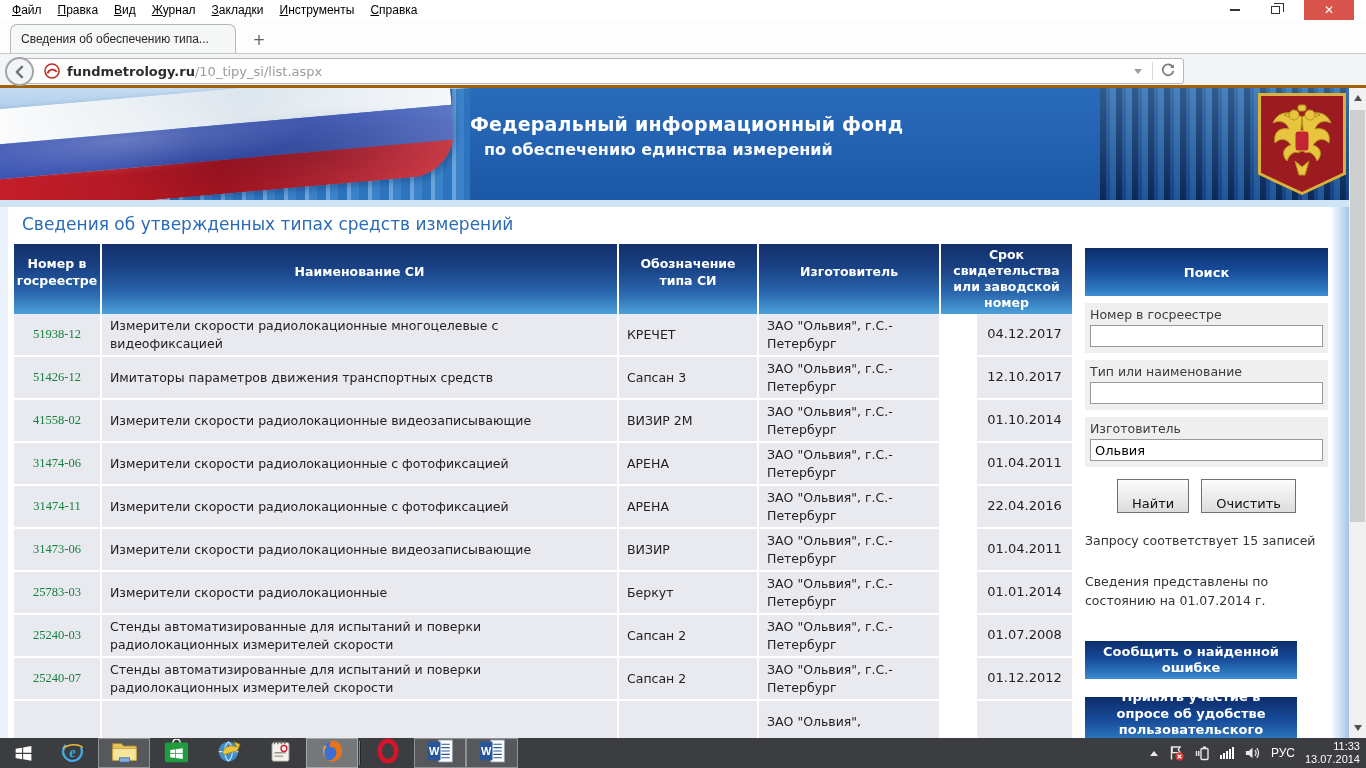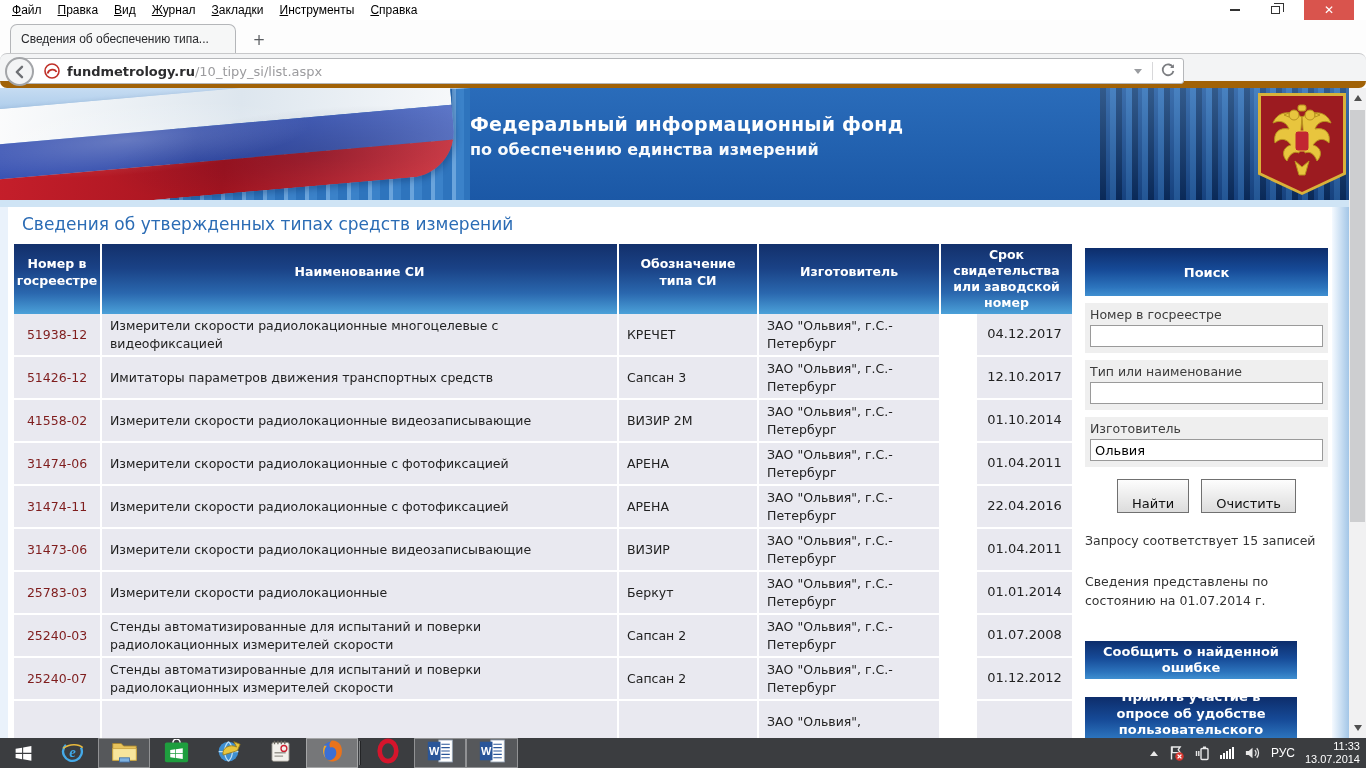--- a/index.html
+++ b/index.html
@@ -13,21 +13,21 @@
   .winbtn { top:0; height:20px; display:flex; align-items:center; justify-content:center; font-family:"Liberation Sans",sans-serif; color:#222; }
   #win-min { left:1218px; width:34px; }
   #win-min i { display:block; width:10px; height:2px; background:#333; }
   #win-restore { left:1256px; width:38px; }
   .restore-glyph { position:relative; width:9px; height:8px; border:1px solid #333; background:#fff; }
   .restore-glyph::before { content:""; position:absolute; left:2px; top:-4px; width:9px; height:8px; border:1px solid #333; border-bottom:none; border-left:none; }
   #win-close { left:1304px; width:50px; background:#d9544d; color:#fff; font-size:12px; }
   #tabbar { left:0; top:20px; width:1366px; height:33px; background:#fdfdfd; }
   #tab-active { left:10px; top:4px; width:226px; height:29px; background:#f6f7f7; border:1px solid #b4b6b9; border-bottom:none; border-radius:7px 7px 0 0; display:flex; align-items:center; padding:0 10px; font-family:"Liberation Sans",sans-serif; font-size:12px; color:#27282b; }
   #newtab-btn { left:248px; top:10px; width:22px; height:20px; font-size:15px; color:#5a5d61; display:flex; align-items:center; justify-content:center; border-radius:3px; }
-  #navbar { left:0; top:53px; width:1366px; height:35px; background:#f3f4f5; border-top:1px solid #c7c8ca; border-bottom:7px solid #a16207;border-radius:7px; }
+  #navbar { left:0; top:53px; width:1366px; height:35px; background:#f3f4f5; border-top:1px solid #c7c8ca; border-bottom:3px solid #a16207; }
   #back-btn { left:5px; top:3px; width:29px; height:29px; border:2px solid #a3a5a8; border-radius:50%; background:#f3f4f5; display:flex; align-items:center; justify-content:center; z-index:3; }
   #urlbar { left:21px; top:4px; width:1163px; height:26px; background:#fff; border:1px solid #b5b7ba; border-radius:3px; display:flex; align-items:center; padding-left:22px; font-size:13px; z-index:2; }
   #favicon { width:16px; height:16px; margin-right:7px; flex:none; }
   .url-domain { font-weight:bold; color:#2c2c2e; }
   .url-path { color:#9b9b9e; }
   #url-right { margin-left:auto; display:flex; align-items:center; height:100%; }
   .url-divider { width:1px; height:18px; background:#d8d8da; margin:0 6px; }
   .tri-down { width:0; height:0; border-left:4px solid transparent; border-right:4px solid transparent; border-top:5px solid #9a9ca0; margin-right:4px; }
   .navicons { top:57px; height:28px; display:flex; align-items:center; }
   .navicon { width:30px; height:28px; display:flex; align-items:center; justify-content:center; }
@@ -38,38 +38,38 @@
   #sky { left:0; top:0; width:470px; height:112px; background:linear-gradient(180deg,#c6dcf2,#7fb0de 55%,#a9cbec); }
   .cloud { background:#f4f9ff; border-radius:50%; filter:blur(6px); opacity:.8; }
   #bld-left { left:170px; top:0; width:300px; height:112px; background:repeating-linear-gradient(90deg,#2e74bd 0 9px,#6aa4dc 9px 13px,#3b82c9 13px 21px); clip-path:polygon(18% 12%,100% 0,100% 100%,0 100%,0 30%); }
   #flag { left:-14px; top:2px; width:468px; height:104px; transform:rotate(-5deg); border-radius:0 0 46px 10px; overflow:hidden; box-shadow:2px 3px 6px rgba(10,40,90,.35); }
   #flag .f-white { height:34%; background:linear-gradient(100deg,#fdfdfd,#dde6ee 55%,#f6f8fa); }
   #flag .f-blue  { height:33%; background:linear-gradient(100deg,#3d56b5,#2f49a8 45%,#5e77c8); }
   #flag .f-red   { height:33%; background:linear-gradient(100deg,#c61f2b,#a5141f 50%,#d6404a); }
   #flag::after { content:""; position:absolute; inset:0; background:radial-gradient(ellipse at 30% 40%, rgba(255,255,255,.25), transparent 40%), radial-gradient(ellipse at 70% 70%, rgba(0,0,40,.18), transparent 45%); }
   #banner-title { left:470px; width:600px; top:25px; text-align:left; color:#fff; }
   #banner-title .l1 { font-size:19px; font-weight:bold; letter-spacing:.2px; }
-  #banner-title .l2 { font-size:16px; font-weight:bold; margin-top:5px; opacity:.97; }
+  #banner-title .l2 { font-size:16px; font-weight:bold; margin-top:5px; opacity:.97;padding-left:14px; }
   #bld-right { left:1100px; top:0; width:249px; height:112px; background:repeating-linear-gradient(90deg,#0d3061 0 6px,#1d5094 6px 10px,#2f6cb2 10px 16px); }
   #bld-right::after{ content:""; position:absolute; inset:0; background:linear-gradient(180deg,rgba(120,170,220,.35),rgba(0,20,60,.25)); }
   #emblem-outer { left:1258px; top:5px; width:88px; height:102px; background:#d9b23a; clip-path:polygon(0 0,100% 0,100% 80%,50% 100%,0 80%); }
   #emblem-inner { position:absolute; left:3px; top:3px; width:82px; height:96px; background:#9c1b20; clip-path:polygon(0 0,100% 0,100% 80%,50% 100%,0 80%); display:flex; align-items:center; justify-content:center; }
   #bluestrip { left:0; top:200px; width:1349px; height:7px; background:#cfe4f5; }
   
   #content { left:0; top:207px; width:1349px; height:531px; background:#fff; overflow:hidden; }
   #left-edge { left:0; top:0; width:8px; height:531px; background:#eaf2fb; }
   #right-band { left:1332px; top:0; width:17px; height:531px; background:linear-gradient(90deg,#f5faff,#a3c6e7); }
   #page-title { left:22px; top:7px; font-size:17px; color:#2b6cb5; }
   #si-table { left:14px; top:37px; width:1058px; }
   .trow, #thead-row { display:grid; grid-template-columns:86px 515px 138px 180px 131px; column-gap:2px; }
   .hcell { height:70px; background:linear-gradient(180deg,#13306b 0%,#1a4286 35%,#2a67ae 70%,#4ba1d9 100%); color:#fff; font-weight:bold; font-size:12.5px; display:flex; align-items:center; justify-content:center; text-align:center; padding:0 6px 13px 6px; line-height:1.3; }
   .hcell.last { padding-bottom:0; }
   .trow { background:#fff; }
   .cell { background:#e9e9f0; min-height:41px; margin-bottom:2px; display:flex; align-items:center; font-size:12.5px; color:#222; line-height:1.4; padding:3px 8px; }
-  .c-num { justify-content:center; color:#7f1d1d; cursor:pointer; }
+  .c-num { justify-content:center; color:#15803d; cursor:pointer;font-family:Liberation Serif, serif; }
   .c-date { justify-content:center; font-size:13px;margin-left:36px; }
   
   #sidebar { left:1085px; top:41px; width:243px; font-size:12.5px; color:#333; }
   .blue-grad { background:linear-gradient(180deg,#0d2d6b 0%,#164a97 45%,#2c74bd 82%,#3f8fd0 100%); color:#fff; font-weight:bold; }
   #search-head { height:48px; display:flex; align-items:center; justify-content:center; font-size:13px; }
   .field-block { margin-top:7px; background:#efefef; padding:4px 5px 6px 5px; }
   .field-block label { display:block; margin-bottom:3px; color:#3c3c3c; }
   .field-block input { width:100%; height:22px; border:1px solid #9a9a9a; background:#fff; font-family:"DejaVu Sans",sans-serif; font-size:13px; padding:0 4px; }
   #btn-row { margin-top:12px; display:flex; justify-content:center; gap:12px; }
   .sysbtn { height:24px; padding:16px 14px; border:1px solid #707070; background:linear-gradient(180deg,#fdfdfd,#dcdcdc); font-family:"DejaVu Sans",sans-serif; font-size:13px; color:#111; }

